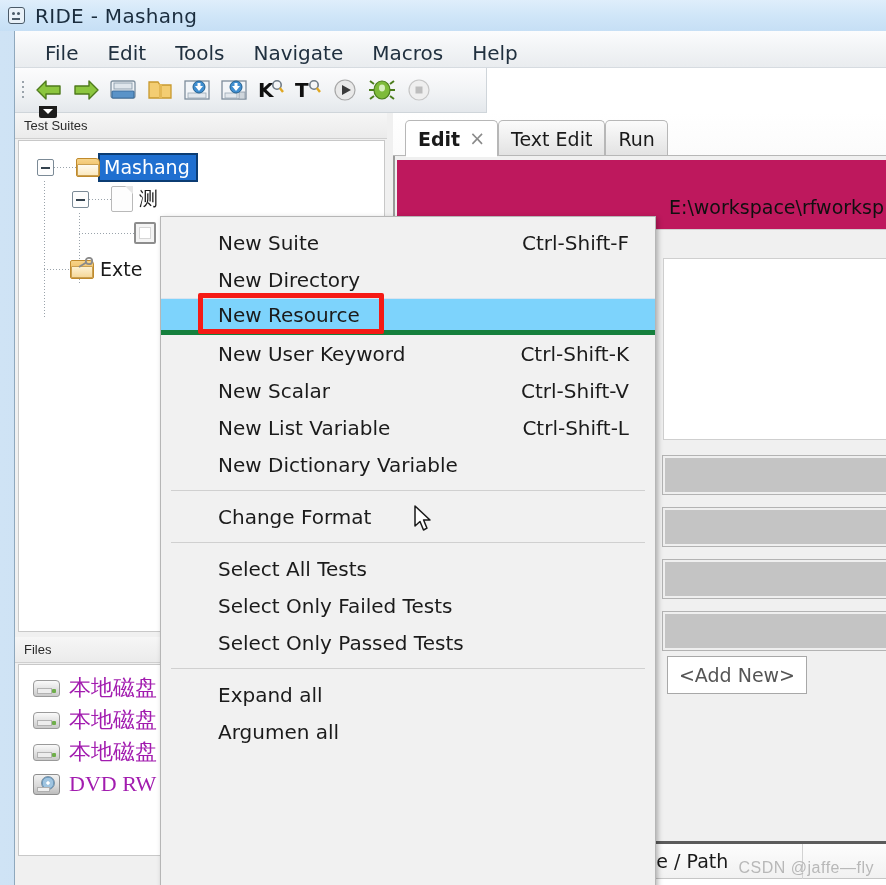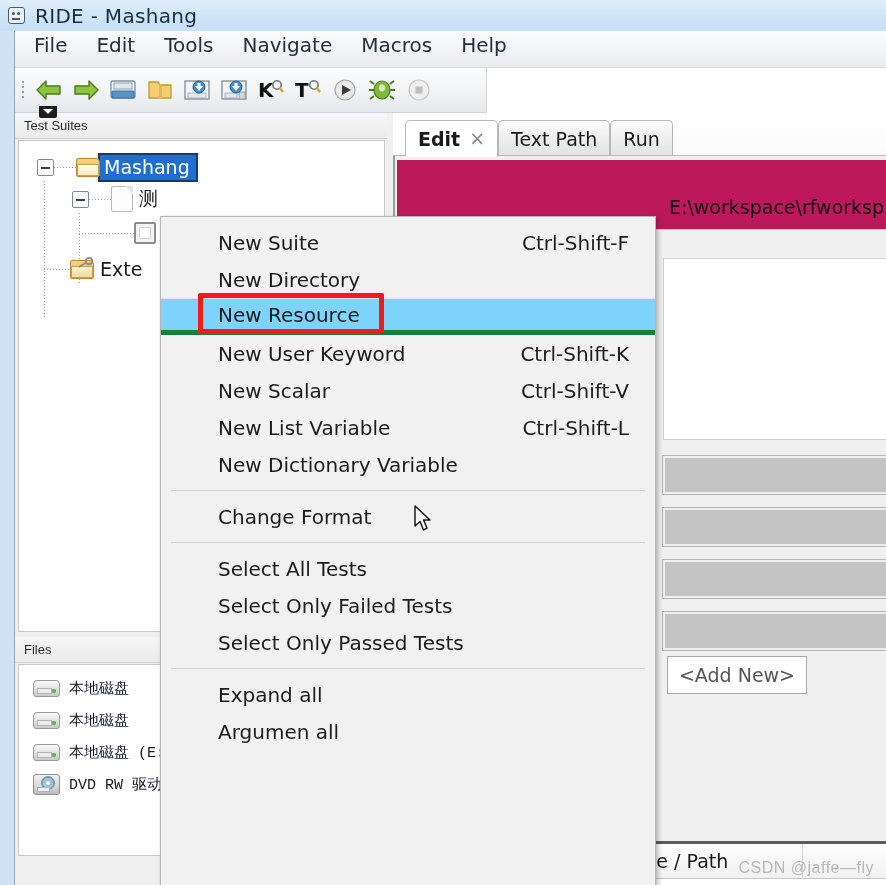--- a/index.html
+++ b/index.html
@@ -46,21 +46,21 @@
     position: absolute; left: 14px; top: 31px; width: 872px; height: 854px;
     background: #f0f0f0;
     border-left: 1px solid #8fa8bd;
   }
 
   
   .menubar {
     position: absolute; left: 0; top: 0; width: 872px; height: 37px;
     background: linear-gradient(to bottom, #fbfcfd 0%, #f2f4f6 48%, #e9ecef 100%);
     border-bottom: 1px solid #d6dbe0;
-    display: flex; align-items: flex-start; padding-left: 13px; gap: 17px;
+    display: flex; align-items: flex-end; padding-left: 24px; gap: 17px;
   }
   .menuitem {
     font-size: 20px; color: #20303f; padding: 2px 6px; cursor: default;
     font-family: "DejaVu Sans", sans-serif;
   }
 
   
   .toolbar {
     position: absolute; left: 0; top: 37px; width: 472px; height: 45px;
     background: linear-gradient(to bottom, #fcfcfd 0%, #f1f3f5 55%, #e4e8ec 100%);
@@ -196,22 +196,22 @@
   .dvd-icon::before {
     content: ""; position: absolute; left: 7px; top: 1px; width: 12px; height: 12px;
     background: radial-gradient(circle at 50% 50%, #ffffff 0 18%, #9fc4e0 20% 60%, #6d9cc2 62% 100%);
     border-radius: 50%; border: 1px solid #7d93a5;
   }
   .dvd-icon::after {
     content: ""; position: absolute; left: 3px; bottom: 2px; width: 11px; height: 3px;
     background: #efefef; border: 1px solid #b0b0b0;
   }
   .drive-label {
-    font-size: 15px; color: #0f172a; white-space: nowrap;
-    font-family: Liberation Mono, monospace;
+    font-size: 22px; color: #a21caf; white-space: nowrap;
+    font-family: Liberation Serif, serif;
   }
 
   
   .right-col {
     position: absolute; left: 378px; top: 82px; width: 494px; height: 772px;
     background: #ffffff;
   }
   .tabstrip {
     position: absolute; left: 0; top: 0; width: 494px; height: 43px;
     background: linear-gradient(to bottom,#ffffff,#fbfbfb);
@@ -481,21 +481,21 @@
     </div>
 
     <div class="right-col">
 
       <div class="tabstrip">
         <div class="tab active">
           <span>Edit</span>
           <span class="tab-close">×</span>
         </div>
         <div class="tab">
-          <span>Text Path</span>
+          <span>Text Edit</span>
         </div>
         <div class="tab">
           <span>Run</span>
         </div>
       </div>
 
       <div class="editor-body">
         <div class="path-strip">
           <div class="path-text">E:\workspace\rfworksp</div>
         </div>

